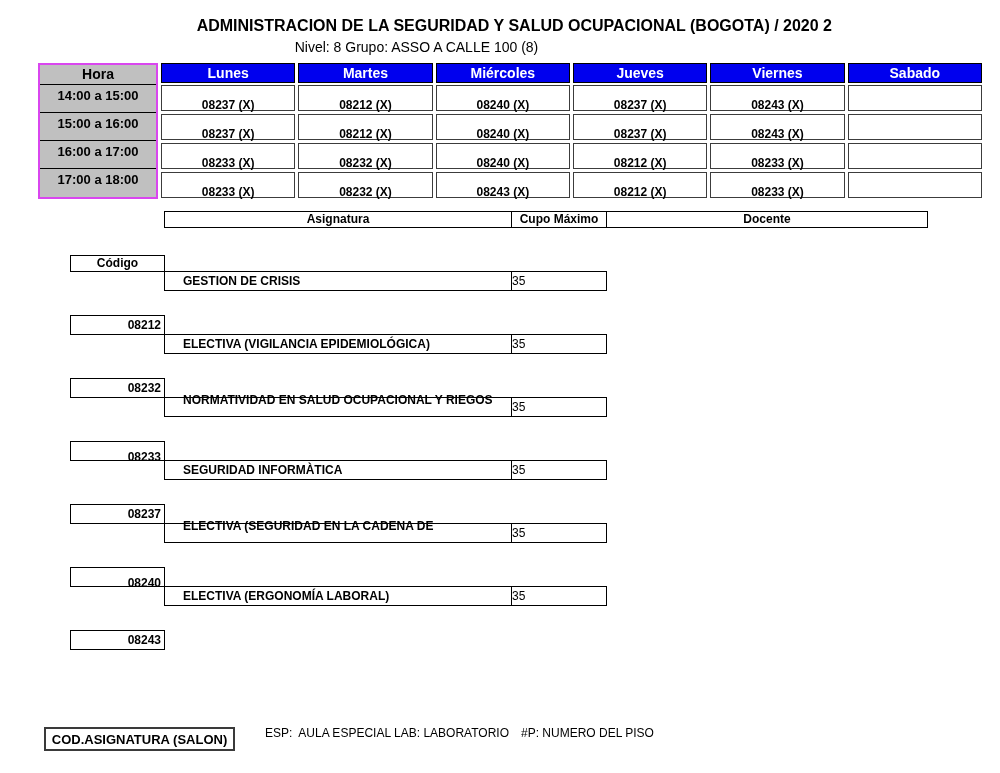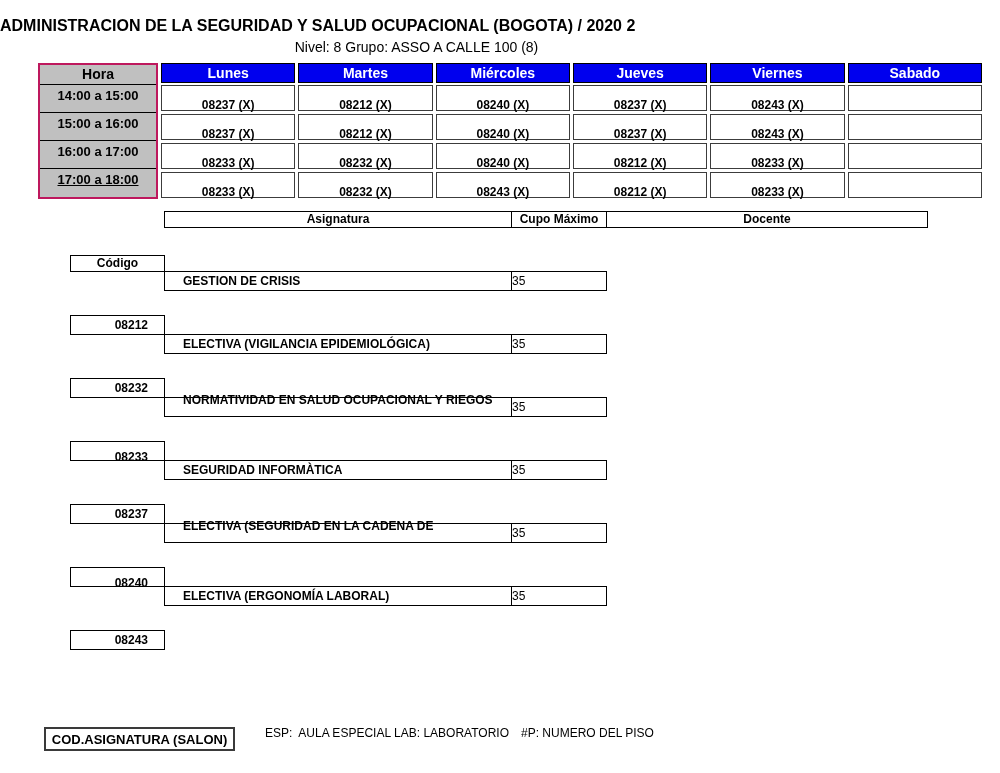--- a/index.html
+++ b/index.html
@@ -7,48 +7,48 @@
   body {
     position: relative;
     background: #ffffff;
     color: #000;
     font-family: "Liberation Sans", sans-serif;
     overflow: hidden;
   }
 
   .title {
     position: absolute; top: 17px; left: 0; width: 832px;
-    text-align: left; font-size: 16px; font-weight: bold;
+    text-align: right; font-size: 16px; font-weight: bold;
   }
   .subtitle {
     position: absolute; top: 39px; left: 0; width: 833px;
     text-align: center; font-size: 14px;
   }
 
   
   .timetable {
     position: absolute; left: 38px; top: 63px; width: 944px;
     display: flex; gap: 3px;
   }
   .hora-col {
     width: 120px; flex: none;
     background: var(--gray, #c0c0c0);
-    border: 2px solid #be185d;
+    border: 2px solid #d946ef;
   }
   .hora-header {
     height: 20px; line-height: 19px;
     border-bottom: 1px solid #000;
     font-weight: bold; font-size: 14px; text-align: center;
   }
   .hora-cell {
     height: 28px; padding-top: 3px;
     border-bottom: 1px solid #000;
     font-weight: bold; font-size: 13px; text-align: center;
   }
-  .hora-cell:last-child { border-bottom: none; text-decoration: underline; }
+  .hora-cell:last-child { border-bottom: none; }
 
   .day-col { flex: 1; display: flex; flex-direction: column; }
   .day-header {
     height: 20px; line-height: 18px; margin-bottom: 2px;
     background: var(--blue, #0000ee);
     border: 1px solid #000;
     color: #fff; font-weight: bold; font-size: 14px; text-align: center;
   }
   .day-cell {
     height: 26px; margin-bottom: 3px; padding-top: 12px;
@@ -67,21 +67,21 @@
   }
   .ccell + .ccell { margin-left: -1px; }
   .crow.chead .ccell {
     height: 17px; line-height: 15px;
     font-weight: bold; text-align: center;
   }
   .w-cod  { width: 95px; margin-top: 44px; }
   .w-asig { width: 348px; }
   .w-cupo { width: 96px; }
   .w-doc  { width: 322px; }
-  .cod  { text-align: right; padding-right: 16px; font-weight: bold; }
+  .cod  { text-align: right; padding-right: 3px; font-weight: bold; }
   .asig { padding-left: 18px; font-weight: bold; white-space: nowrap; overflow: visible; }
   .cupo { text-align: left; }
   .crow.overflow .asig span { position: relative; top: -7px; display: inline-block; }
   .crow.overflow .cod { line-height: 30px; }
 
   
   .cod-box {
     position: absolute; left: 44px; top: 727px; width: 191px; height: 24px;
     border: 2px solid #3a3a3a;
     display: flex; align-items: center; justify-content: center;

